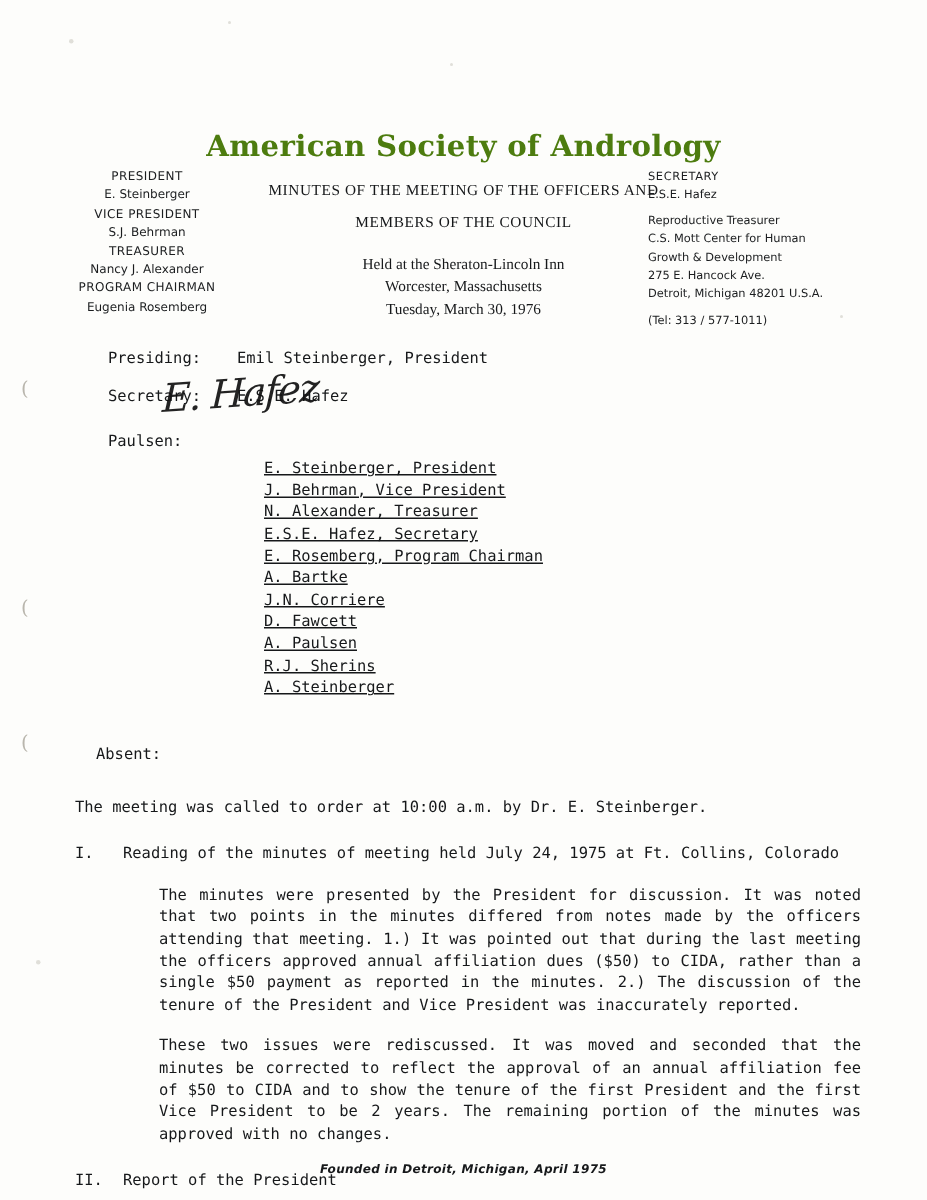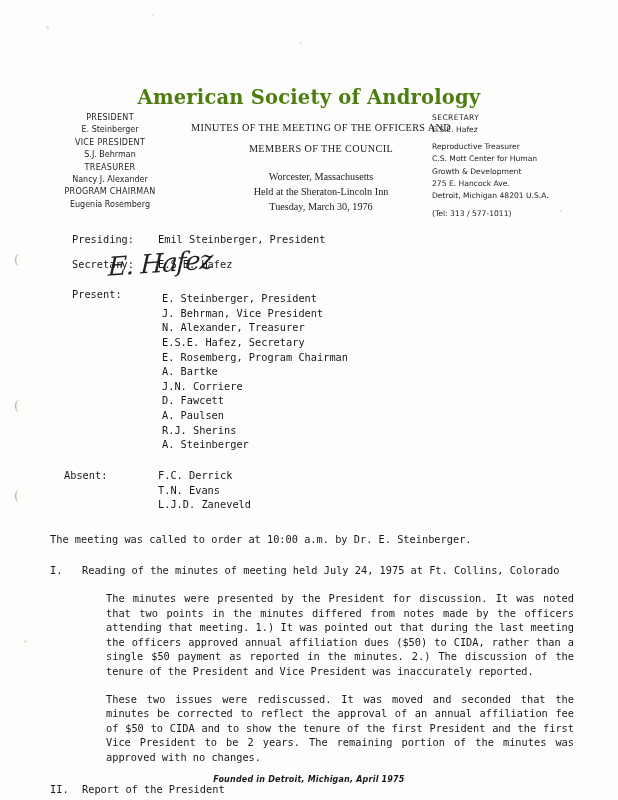--- a/index.html
+++ b/index.html
@@ -42,21 +42,21 @@
     font-size: 19.5px;
     letter-spacing: .2px;
     margin: 0;
     padding-top: 86px;
     color: #4d7c0f;
   }
 
   .masthead {
     position: absolute;
     top: 112px;
-    left: 12px;
+    left: 0;
     right: 0;
     height: 110px;
   }
   .officers-left {
     position: absolute;
     left: 34px;
     top: 0;
     width: 128px;
     text-align: center;
     font-family: "DejaVu Sans", sans-serif;
@@ -149,23 +149,24 @@
   .present-block {
     display: flex;
   }
   .present-block .lbl {
     width: 158px;
     flex: 0 0 158px;
     padding-left: 72px;
     box-sizing: border-box;
   }
   .present-block ul {
-    margin: 4px;
+    margin: 18px;
     padding: 0;
     list-style: none;
+    text-decoration: underline;
   }
   .present-block li { white-space: pre; }
 
   .absent-block {
     display: flex;
     margin-top: 12px;
   }
   .absent-block .lbl {
     width: 158px;
     flex: 0 0 158px;
@@ -241,22 +242,22 @@
       <div class="role">TREASURER</div>
       <div class="person">Nancy J. Alexander</div>
       <div class="role">PROGRAM CHAIRMAN</div>
       <div class="person">Eugenia Rosemberg</div>
     </div>
 
     <div class="center-head">
       <div>MINUTES OF THE MEETING OF THE OFFICERS AND</div>
       <div>MEMBERS OF THE COUNCIL</div>
       <div class="loc">
+        <div>Held at the Sheraton-Lincoln Inn</div>
         <div>Worcester, Massachusetts</div>
-        <div>Held at the Sheraton-Lincoln Inn</div>
         <div>Tuesday, March 30, 1976</div>
       </div>
     </div>
 
     <div class="secretary-right">
       <div class="role">SECRETARY</div>
       <div>E.S.E. Hafez</div>
       <div style="height:5px"></div>
       <div>Reproductive Treasurer</div>
       <div>C.S. Mott Center for Human</div>
@@ -275,43 +276,38 @@
       <div class="val">Emil Steinberger, President</div>
     </div>
 
     <div class="row secretary-row">
       <div class="lbl">Secretary:</div>
       <div class="val">E.S.E. Hafez</div>
       <div class="signature">E. Hafez</div>
     </div>
 
     <div class="present-block">
-      <div class="lbl">Present:</div>
+      <div class="lbl">Paulsen:</div>
       <ul>
         <li>E. Steinberger, President</li>
         <li>J. Behrman, Vice President</li>
         <li>N. Alexander, Treasurer</li>
         <li>E.S.E. Hafez, Secretary</li>
         <li>E. Rosemberg, Program Chairman</li>
         <li>A. Bartke</li>
         <li>J.N. Corriere</li>
         <li>D. Fawcett</li>
         <li>A. Paulsen</li>
         <li>R.J. Sherins</li>
         <li>A. Steinberger</li>
       </ul>
     </div>
 
     <div class="absent-block">
       <div class="lbl">Absent:</div>
-      <ul>
-        <li>F.C. Derrick</li>
-        <li>T.N. Evans</li>
-        <li>L.J.D. Zaneveld</li>
-      </ul>
     </div>
 
     <div class="called-to-order">The meeting was called to order at 10:00 a.m. by Dr. E. Steinberger.</div>
 
     <div class="item">
       <div class="num">I.</div>
       <div class="item-body">
         <div class="item-title">Reading of the minutes of meeting held July 24, 1975 at Ft. Collins, Colorado</div>
         <div class="para">The minutes were presented by the President for discussion.  It was noted that two points in the minutes differed from notes made by the officers attending that meeting.  1.) It was pointed out that during the last meeting the officers approved annual affiliation dues ($50) to CIDA, rather than a single $50 payment as reported in the minutes.  2.)  The discussion of the tenure of the President and Vice President was inaccurately reported.</div>
         <div class="para">These two issues were rediscussed.  It was moved and seconded that the minutes be corrected to reflect the approval of an annual affiliation fee of $50 to CIDA and to show the tenure of the first President and the first Vice President to be 2 years.  The remaining portion of the minutes was approved with no changes.</div>

